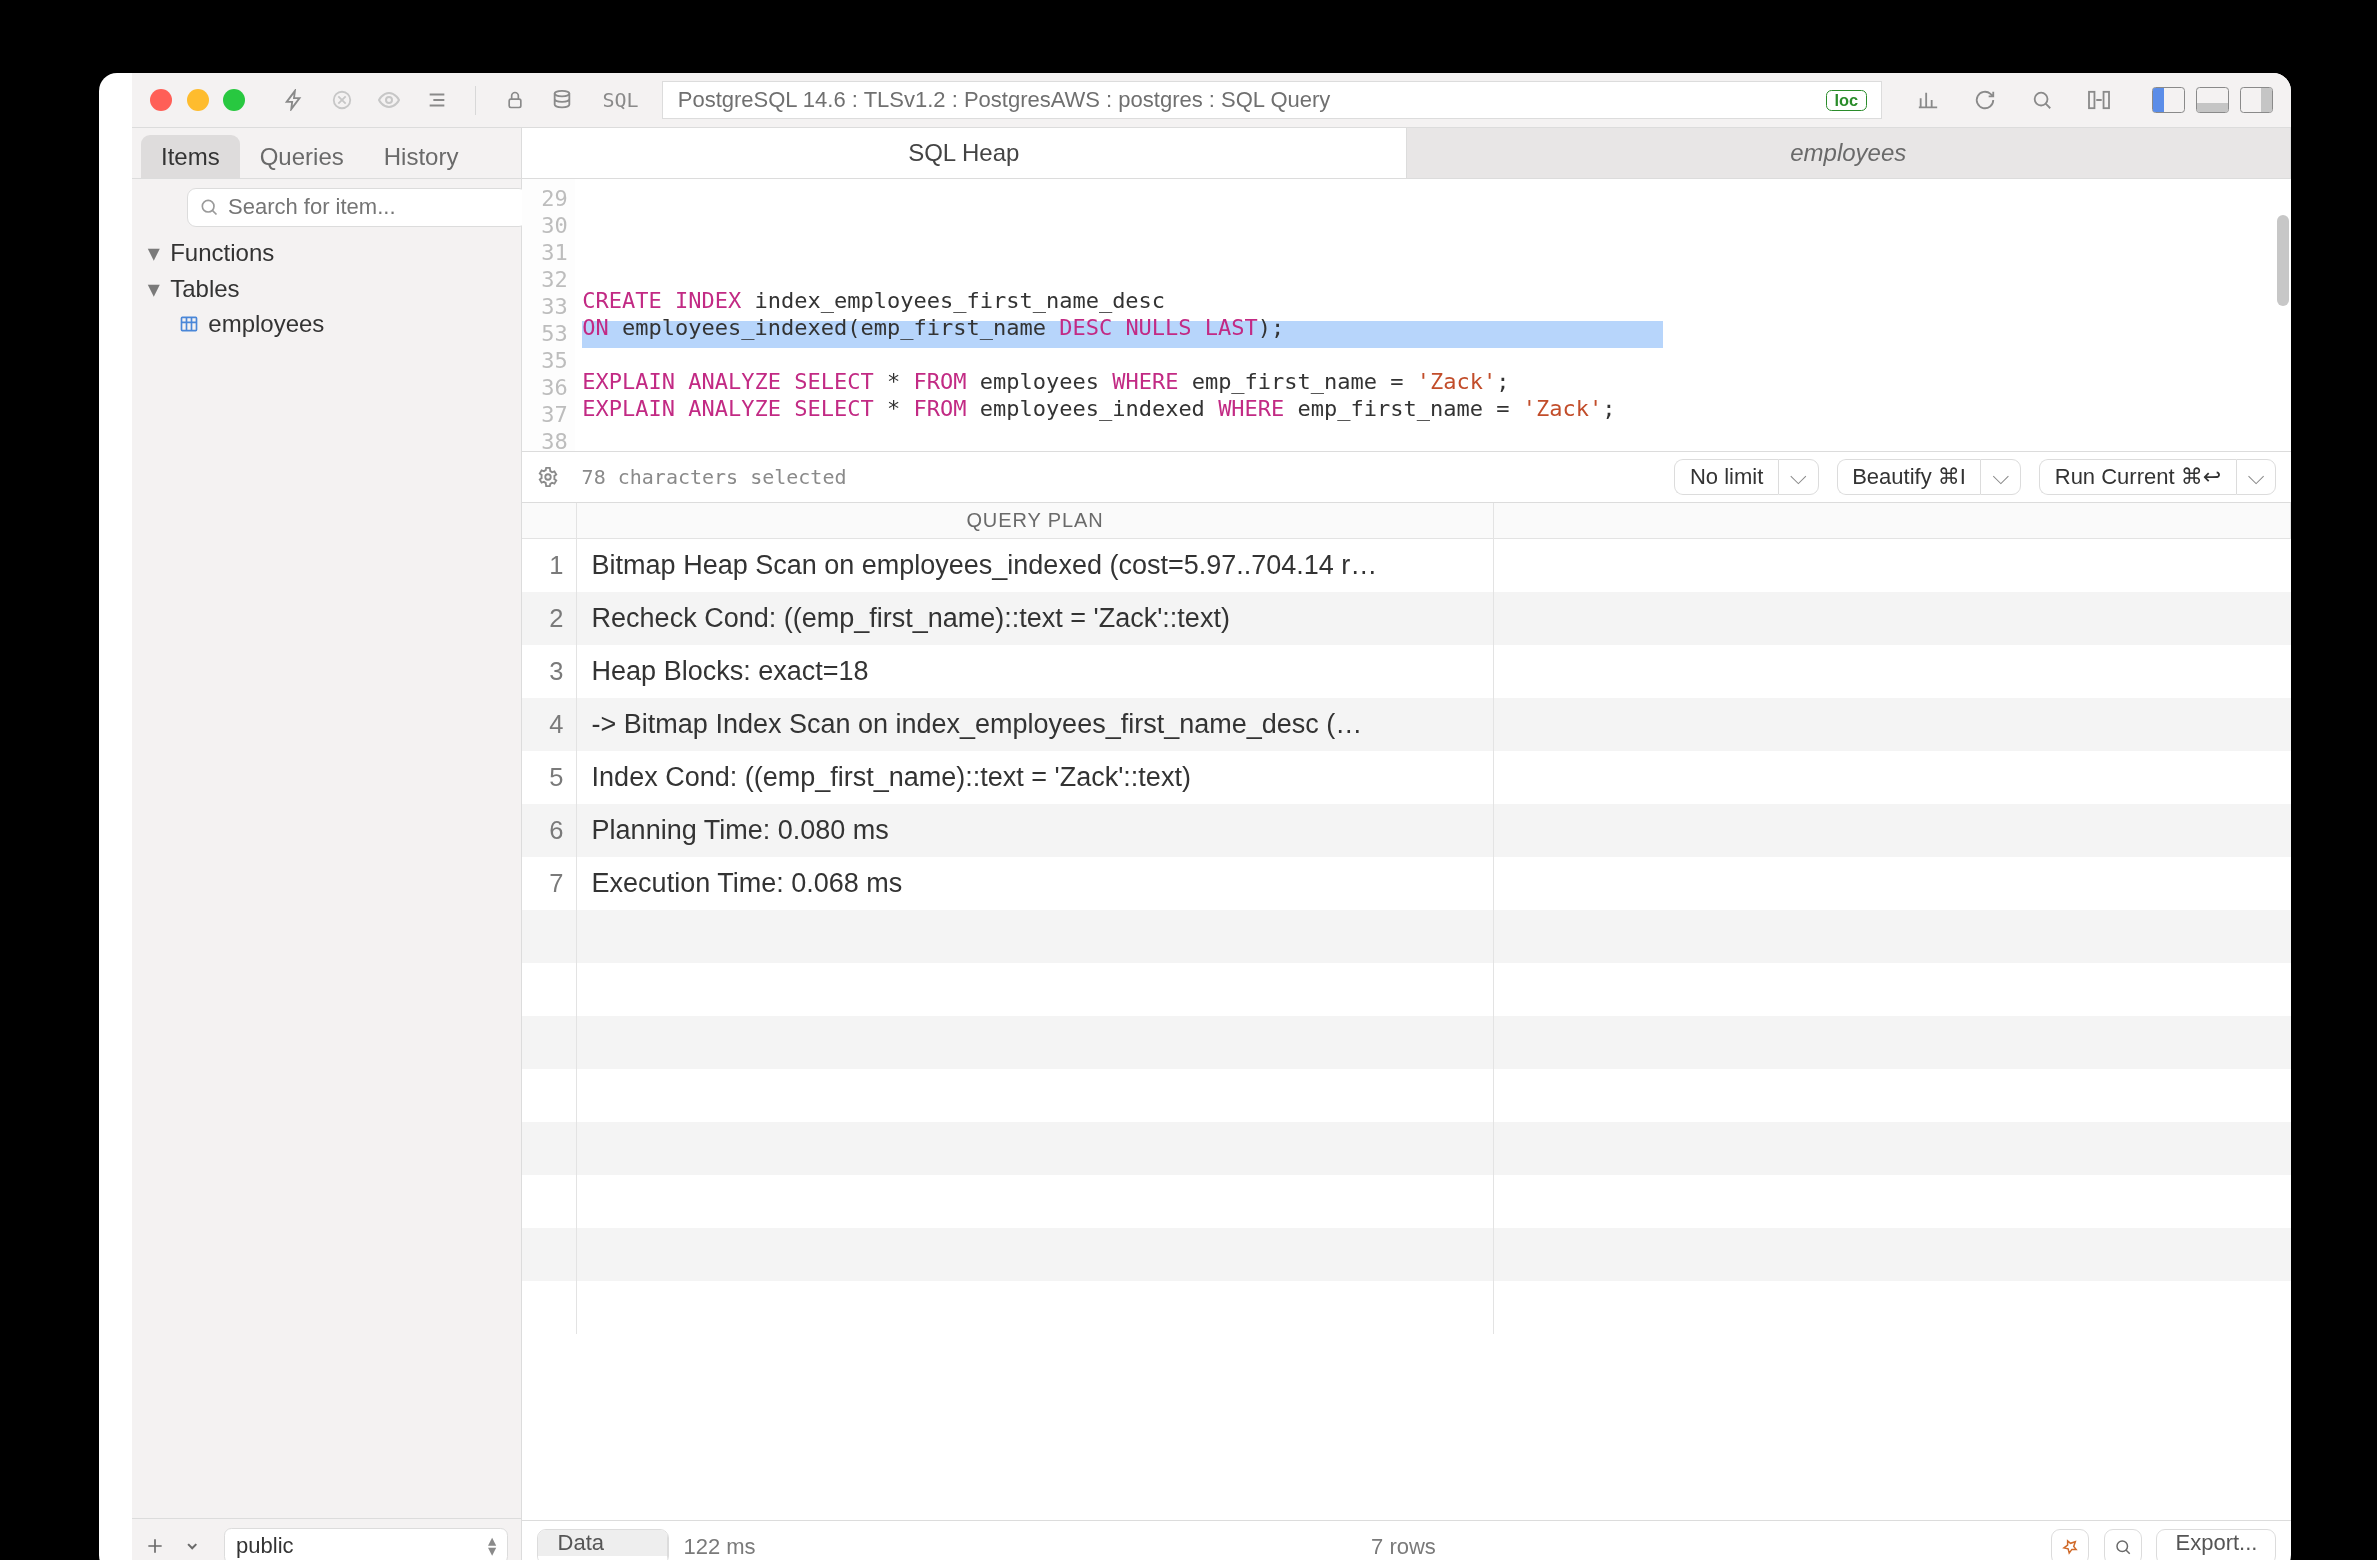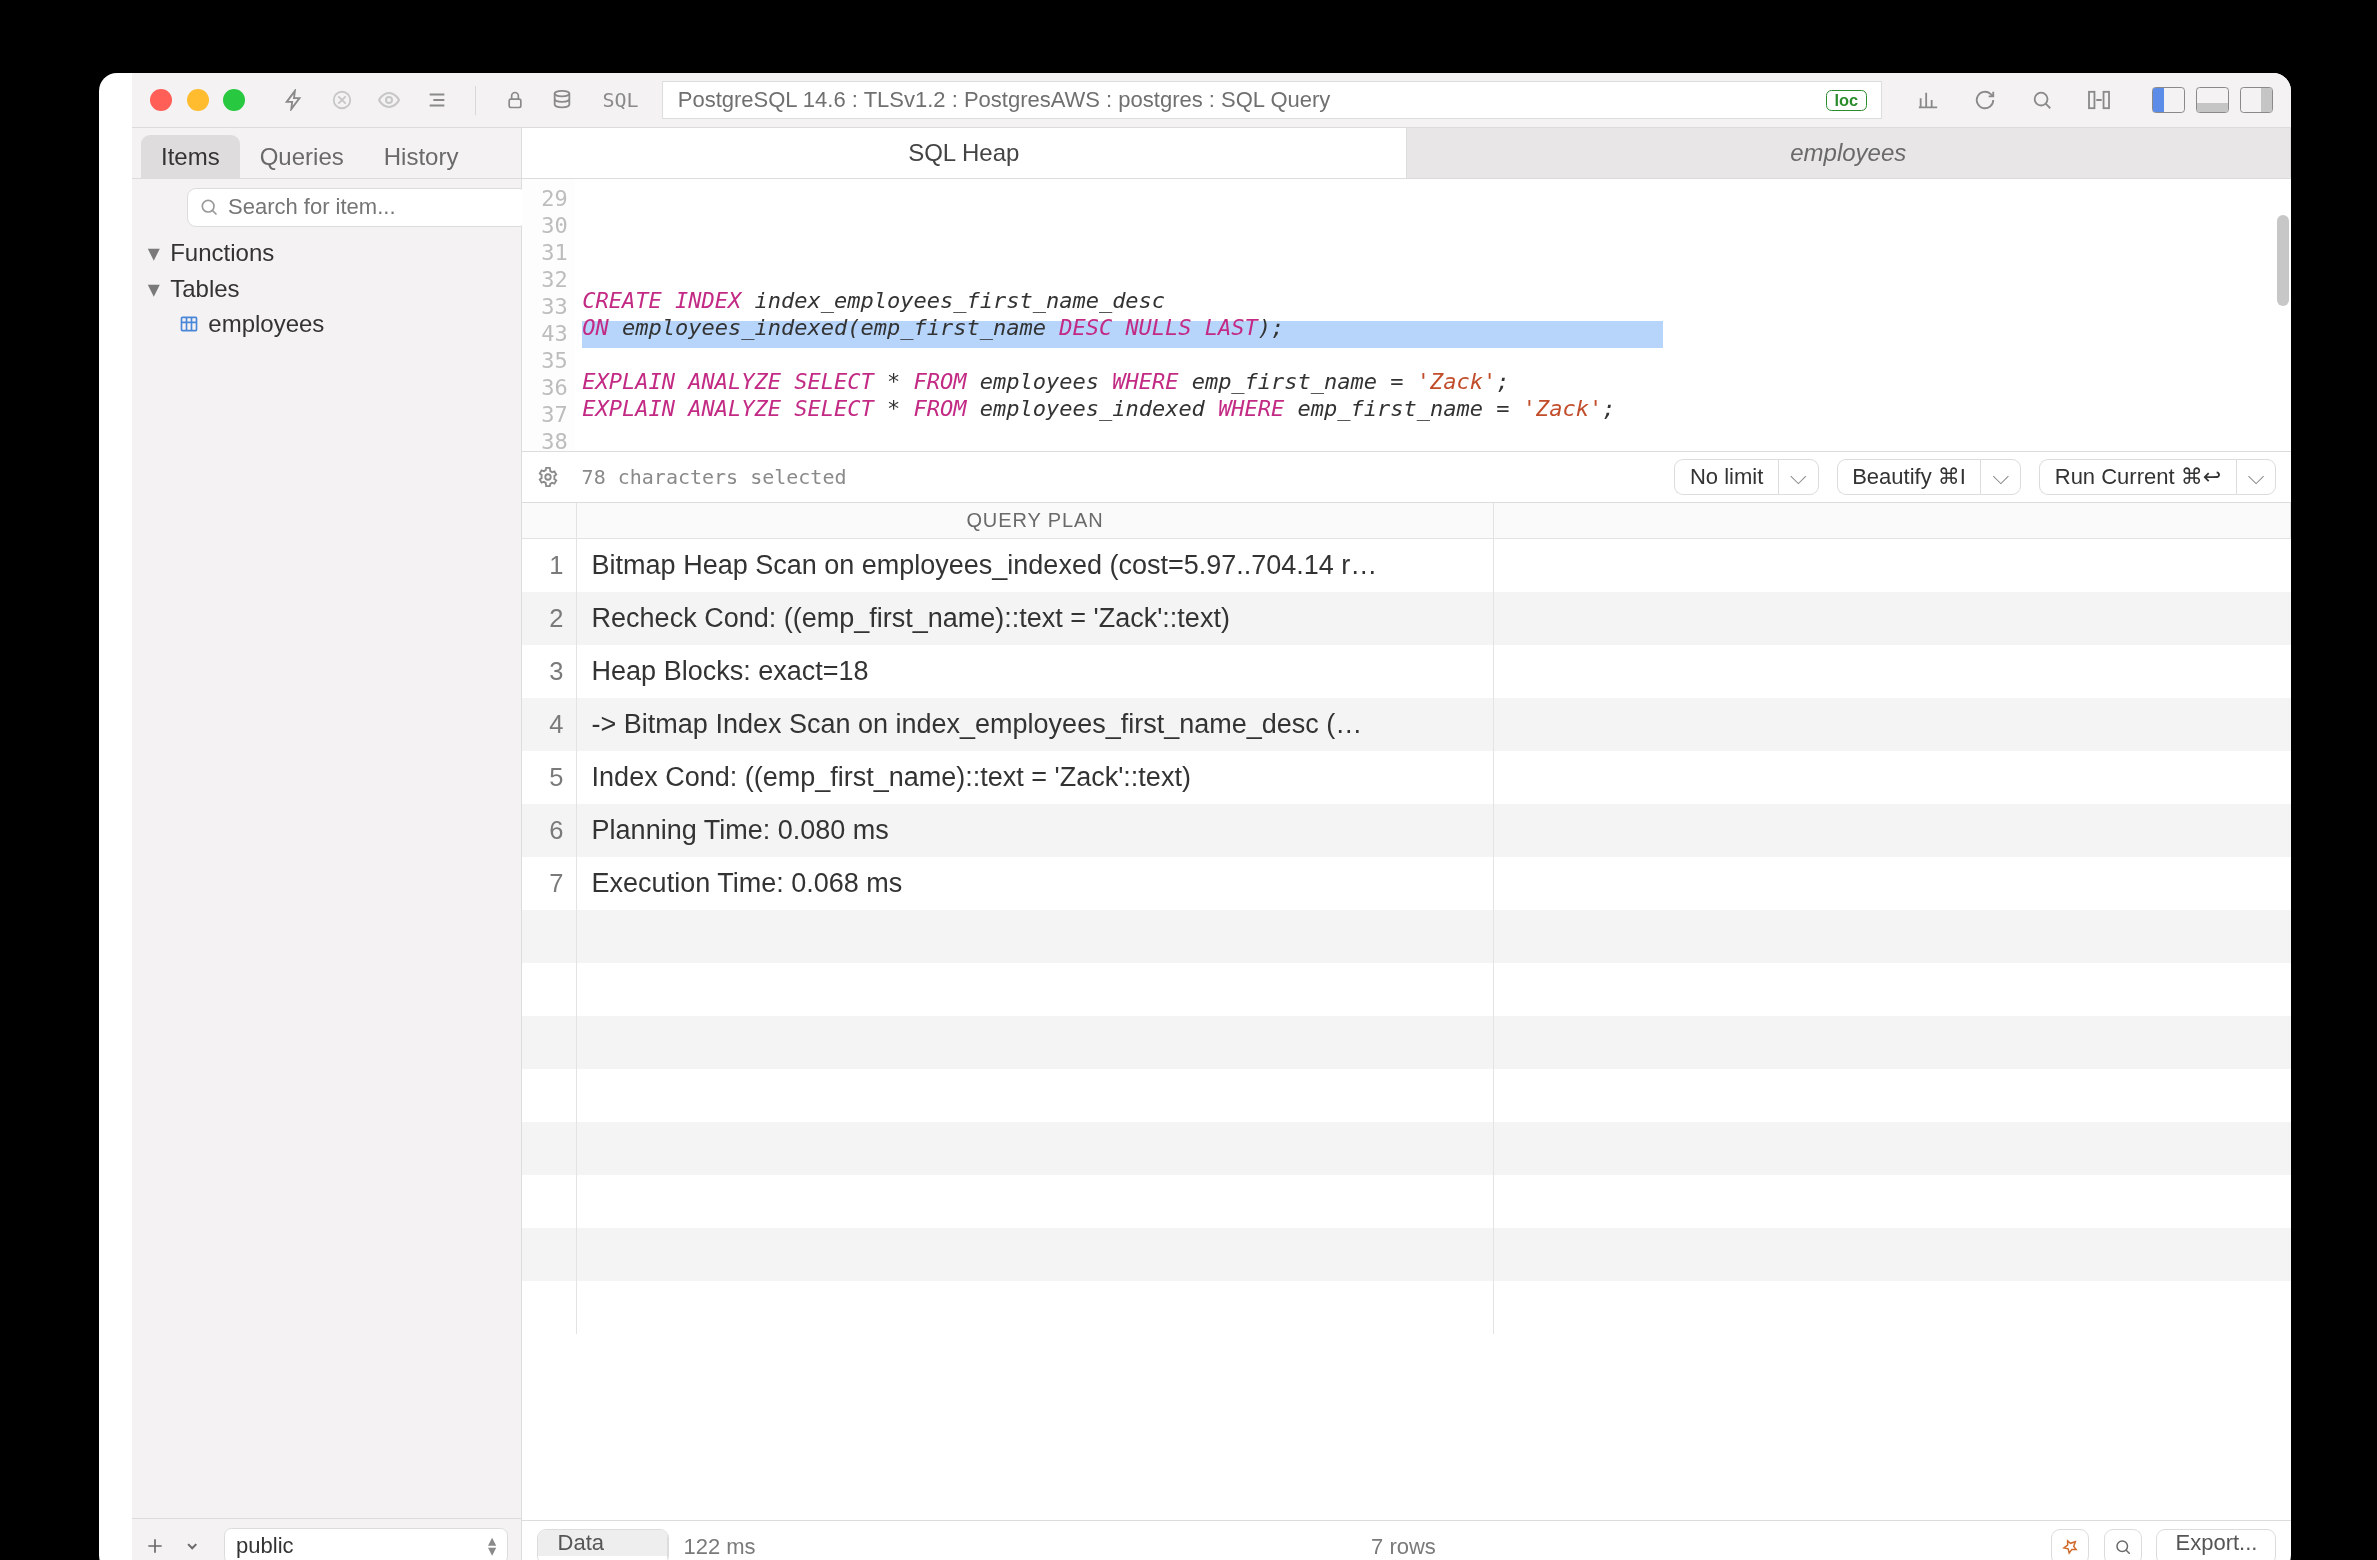--- a/index.html
+++ b/index.html
@@ -208,21 +208,21 @@
   }
   .gutter div { height: 27px; line-height: 27px; }
   .code {
     flex: 1;
     font-family: ui-monospace, Menlo, monospace;
     font-size: 22px;
     padding: 5.5px 0;
     white-space: pre;
     position: relative;
   }
-  .code .line { height: 27px; line-height: 27px; padding-left: 7.3px; font-style: italic; }
+  .code .line { height: 27px; line-height: 27px; padding-left: 7.3px; }
   .kw { color: #c22a84; }
   .string { color: #c24d2a; }
   .sel-bg {
     position: absolute;
     left: 7.3px; top: 142px;
     width: 1081px; height: 27px;
     background: #b7d5fb;
     z-index: 0;
   }
   .code .line span, .code .line { position: relative; z-index: 1; }
@@ -511,21 +511,21 @@
         <div class="tab inactive">employees</div>
       </div>
 
       <div class="editor">
         <div class="gutter" id="gutter">
             <div>29</div>
             <div>30</div>
             <div>31</div>
             <div>32</div>
             <div>33</div>
-            <div>43</div>
+            <div>53</div>
             <div>35</div>
             <div>36</div>
             <div>37</div>
             <div>38</div>
           </div>
         <div class="code" id="code">
           <div class="sel-bg"></div>
         <div class="line"></div><div class="line"><span class="kw">CREATE</span><span> </span><span class="kw">INDEX</span><span> index_employees_first_name_desc</span></div><div class="line"><span class="kw">ON</span><span> employees_indexed(emp_first_name </span><span class="kw">DESC</span><span> </span><span class="kw">NULLS</span><span> </span><span class="kw">LAST</span><span>);</span></div><div class="line"></div><div class="line"><span class="kw">EXPLAIN</span><span> </span><span class="kw">ANALYZE</span><span> </span><span class="kw">SELECT</span><span> * </span><span class="kw">FROM</span><span> employees </span><span class="kw">WHERE</span><span> emp_first_name = </span><span class="string">'Zack'</span><span>;</span></div><div class="line"><span class="kw">EXPLAIN</span><span> </span><span class="kw">ANALYZE</span><span> </span><span class="kw">SELECT</span><span> * </span><span class="kw">FROM</span><span> employees_indexed </span><span class="kw">WHERE</span><span> emp_first_name = </span><span class="string">'Zack'</span><span>;</span></div><div class="line"></div></div>
         <div class="scroll-hint"></div>
       </div>

